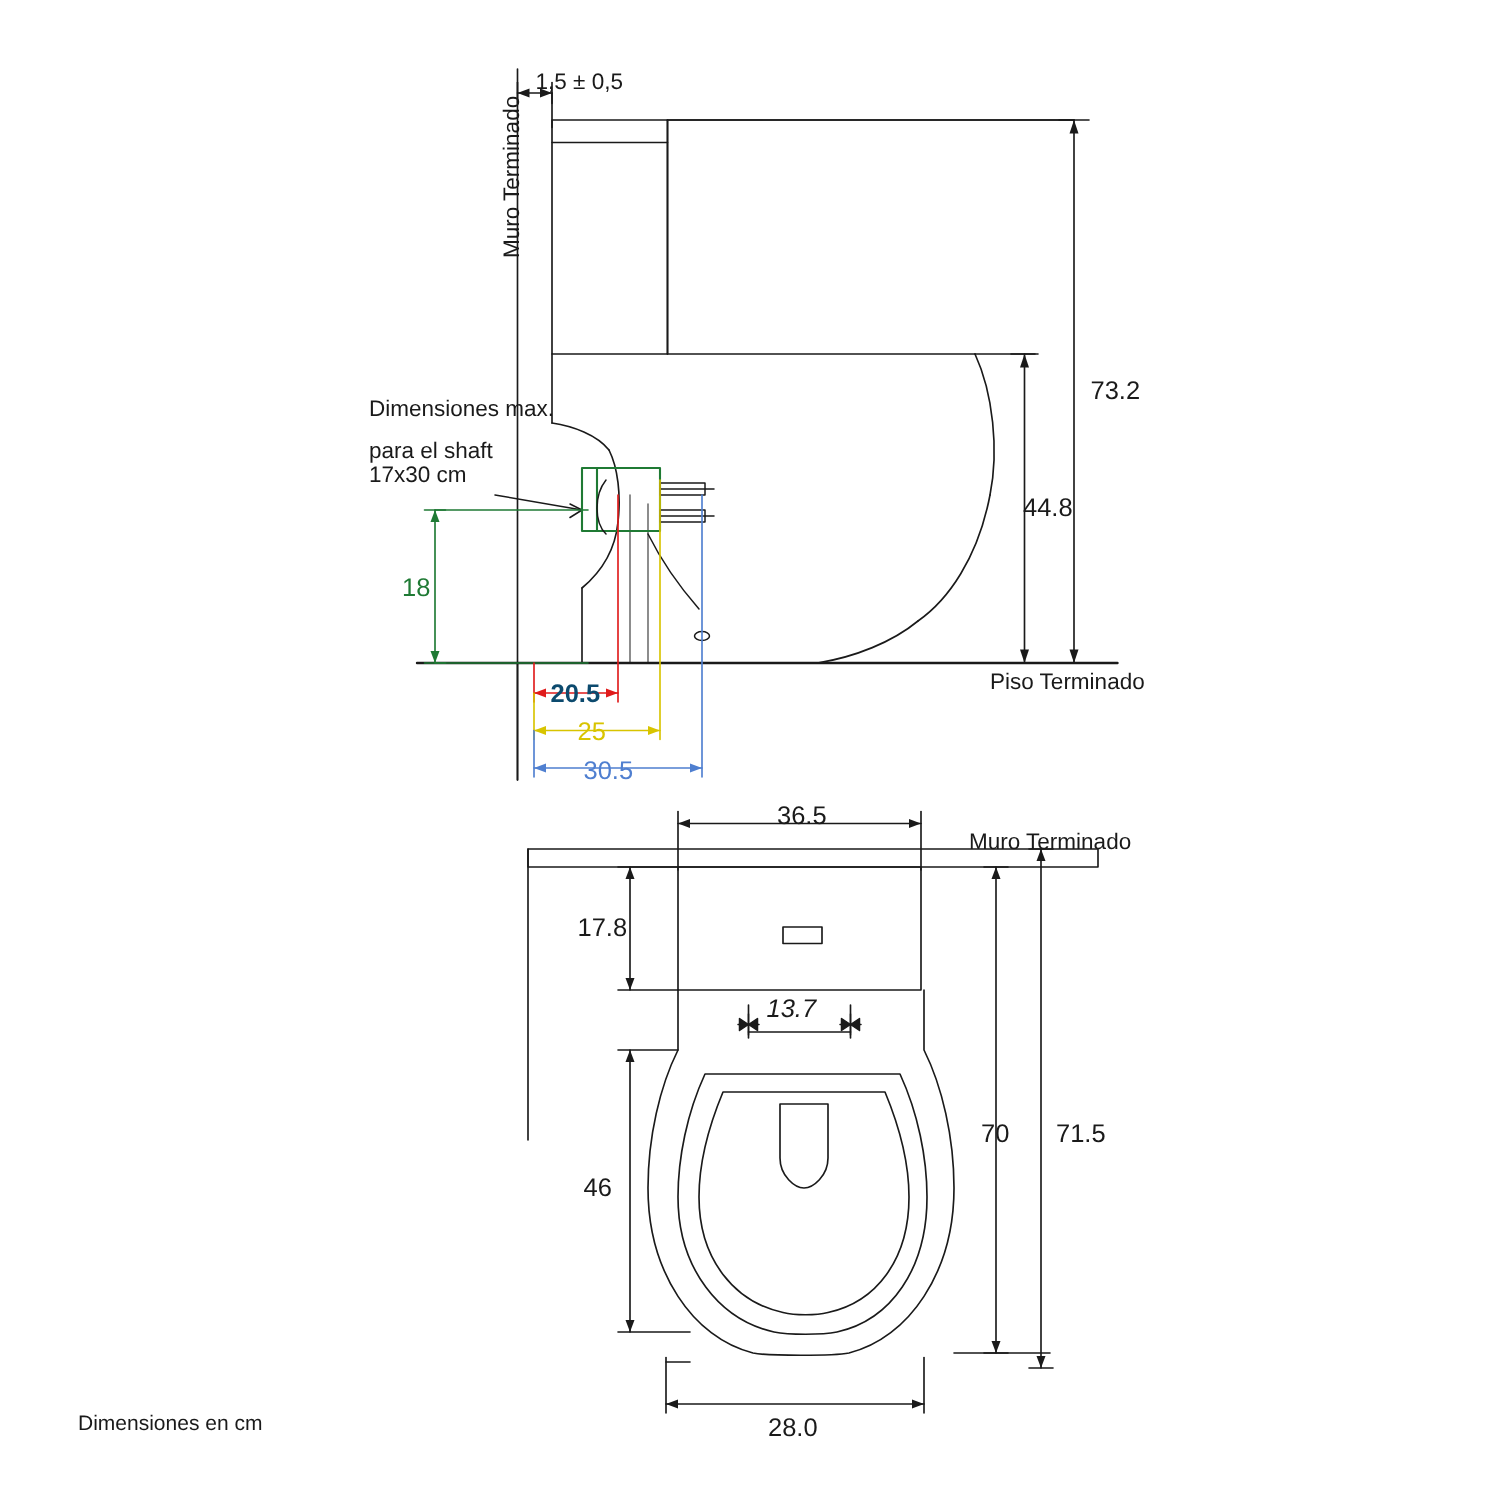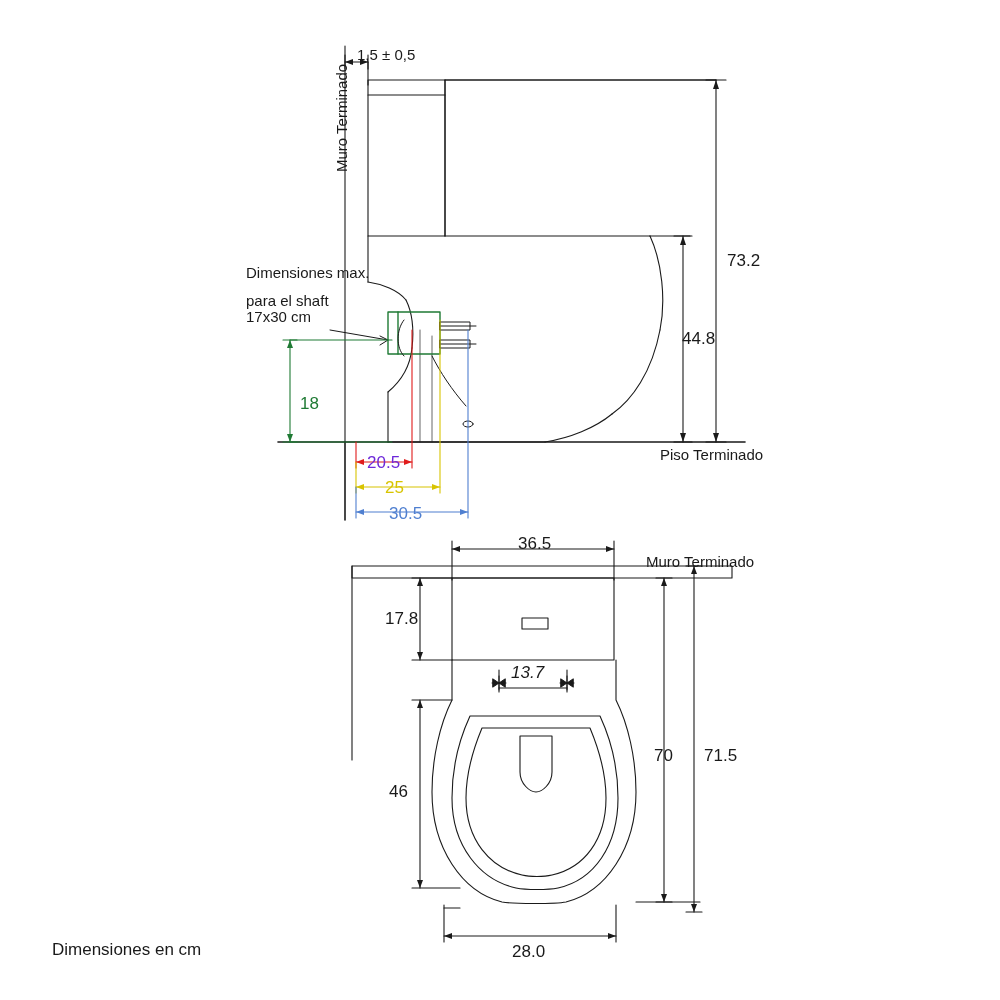--- a/index.html
+++ b/index.html
@@ -23,33 +23,33 @@
   }
   .lbl {
     position: absolute;
     font-family: "Liberation Sans", sans-serif;
     font-size: 15px;
     color: #1a1a1a;
     white-space: nowrap;
     line-height: 1.25;
   }
   .lbl.green { color: #1f7a34; }
-  .lbl.red { color: #6d28d9; }
+  .lbl.red { color: #0c4a6e; font-weight: bold; }
   .lbl.yellow { color: #d8c400; }
   .lbl.blue { color: #4f7fd0; }
   .lbl.rot {
     transform-origin: 0 0;
     transform: rotate(-90deg);
   }
   .lbl.big { font-size: 17px; }
   #footer-note {
     position: absolute;
     left: 52px;
     top: 940px;
-    font-size: 17px;
+    font-size: 14px;
     color: #1a1a1a;
   }
 </style>
 </head>
 <body>
 
 <svg id="sheet" viewBox="0 0 1000 1000" xmlns="http://www.w3.org/2000/svg">
 
   <g fill="none" stroke="#1a1a1a" stroke-width="1.1" stroke-linecap="round" stroke-linejoin="round">
 
@@ -255,21 +255,21 @@
 <div class="lbl rot" style="left:333px; top:172px;">Muro Terminado</div>
 
 <div class="lbl" style="left:246px; top:264px;">Dimensiones max.</div>
 <div class="lbl" style="left:246px; top:292px;">para el shaft</div>
 <div class="lbl" style="left:246px; top:308px;">17x30 cm</div>
 
 <div class="lbl big" style="left:727px; top:250px;">73.2</div>
 
 <div class="lbl big" style="left:682px; top:328px;">44.8</div>
 
-<div class="lbl big green" style="left:268px; top:393px;margin-left:32px;">18</div>
+<div class="lbl big green" style="left:268px; top:381px;">18</div>
 
 <div class="lbl" style="left:660px; top:446px;">Piso Terminado</div>
 
 <div class="lbl big red" style="left:367px; top:452px;">20.5</div>
 
 <div class="lbl big yellow" style="left:385px; top:477px;">25</div>
 
 <div class="lbl big blue" style="left:389px; top:503px;">30.5</div>
 
 <div class="lbl big" style="left:518px; top:533px;">36.5</div>

